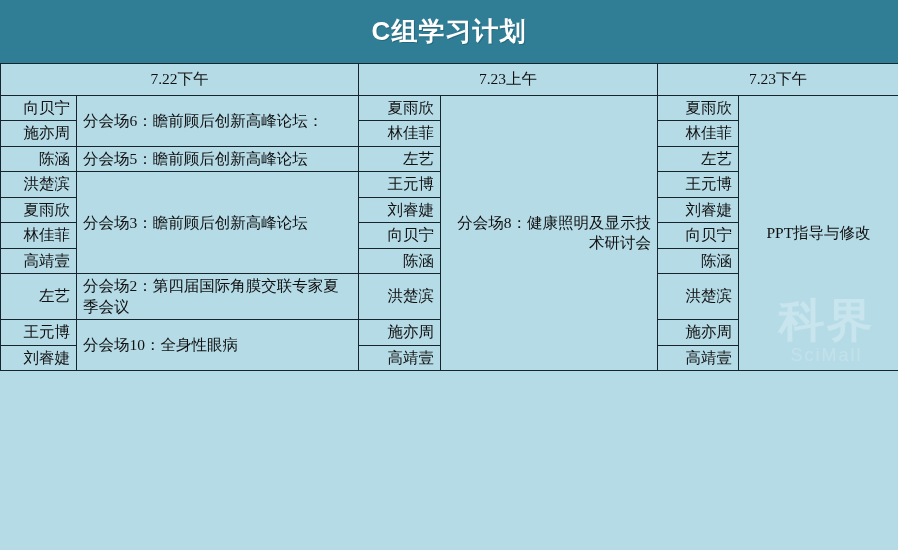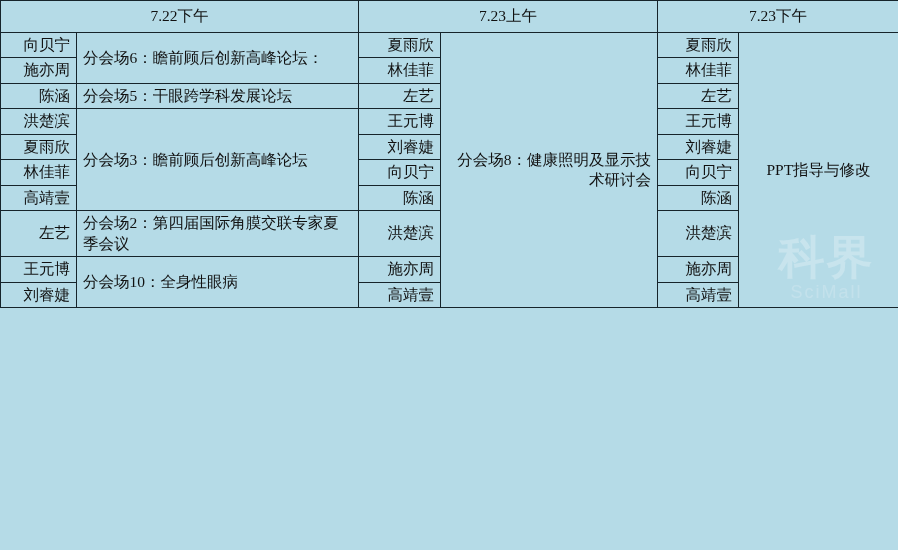--- a/index.html
+++ b/index.html
@@ -107,20 +107,23 @@
     line-height: 1.4;
     color: #cfe6ef;
     letter-spacing: 2px;
   }
 </style>
 </head>
 <body>
 
 <div id="app">
 
+  <div class="title-bar">
+    <span>C组学习计划</span>
+  </div>
 
   <table class="plan">
     <colgroup>
       <col class="c1">
         <col class="c2">
         <col class="c3">
       <col class="c4">
         <col class="c5">
         <col class="c6">
     </colgroup>
@@ -149,21 +152,21 @@
       </tr>
 
       <tr>
         <td class="name-cell name-blue">施亦周</td>
         <td class="name-cell">林佳菲</td>
         <td class="name-cell">林佳菲</td>
       </tr>
 
       <tr>
         <td class="name-cell">陈涵</td>
-        <td class="session-cell">分会场5：干眼跨学科发展论坛</td>
+        <td class="session-cell">分会场5：瞻前顾后创新高峰论坛</td>
         <td class="name-cell">左艺</td>
         <td class="name-cell">左艺</td>
       </tr>
 
       <tr>
         <td class="name-cell">洪楚滨</td>
         <td class="session-cell" rowspan="4">分会场3：瞻前顾后创新高峰论坛</td>
         <td class="name-cell">王元博</td>
         <td class="name-cell">王元博</td>
       </tr>

